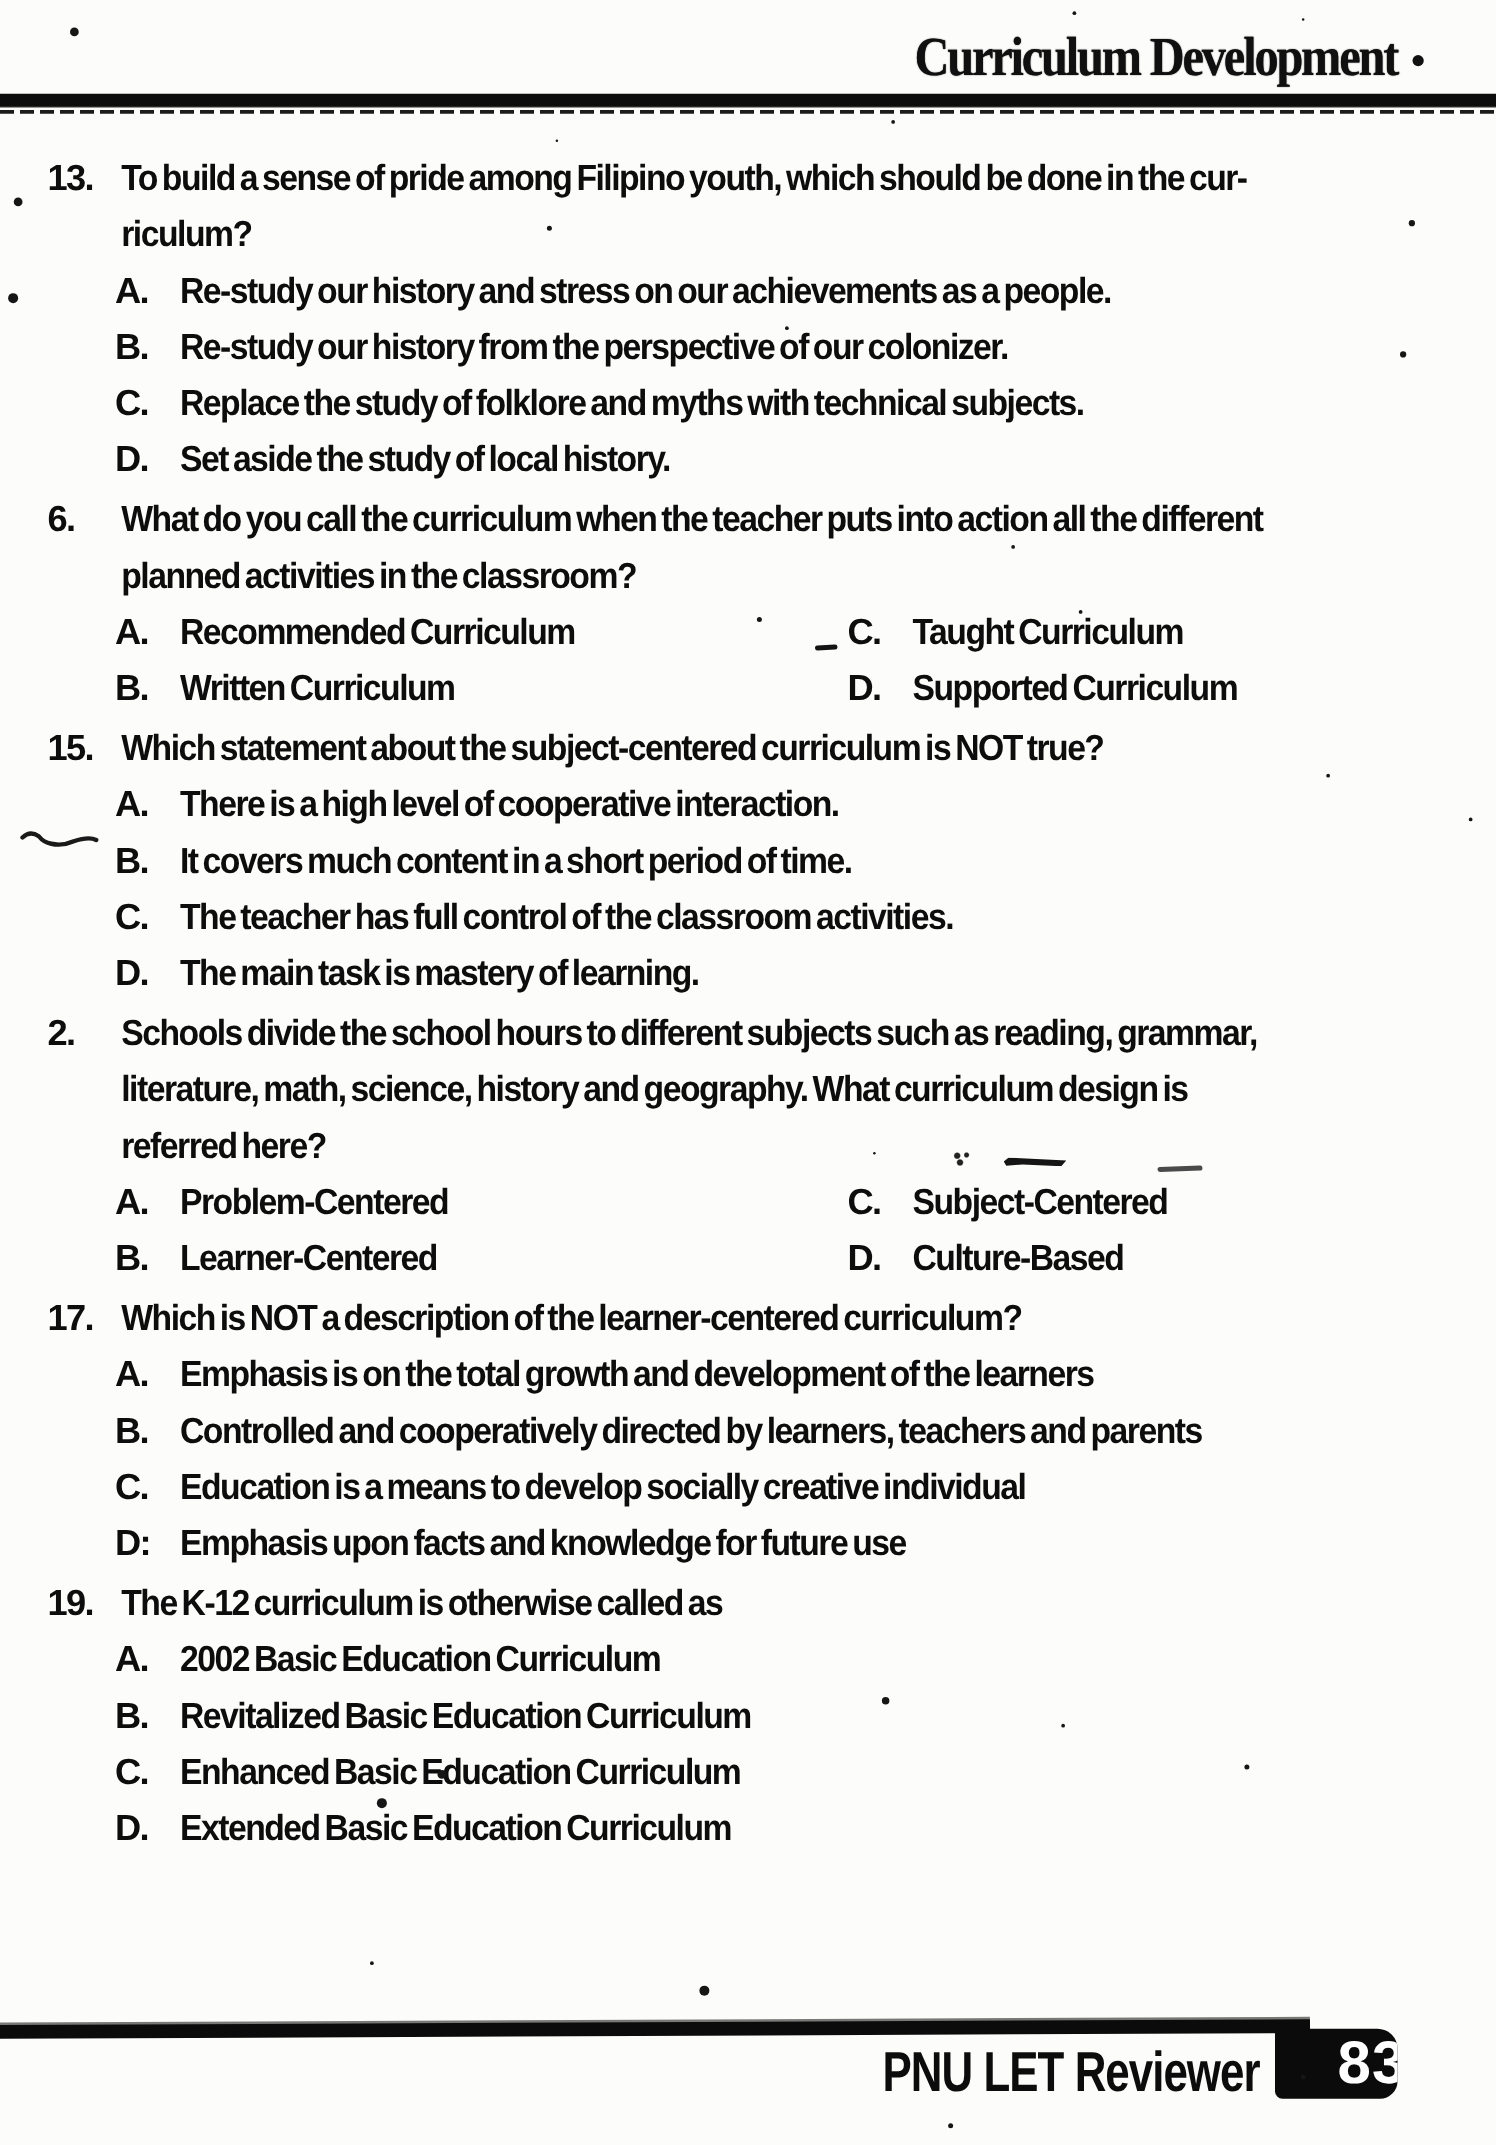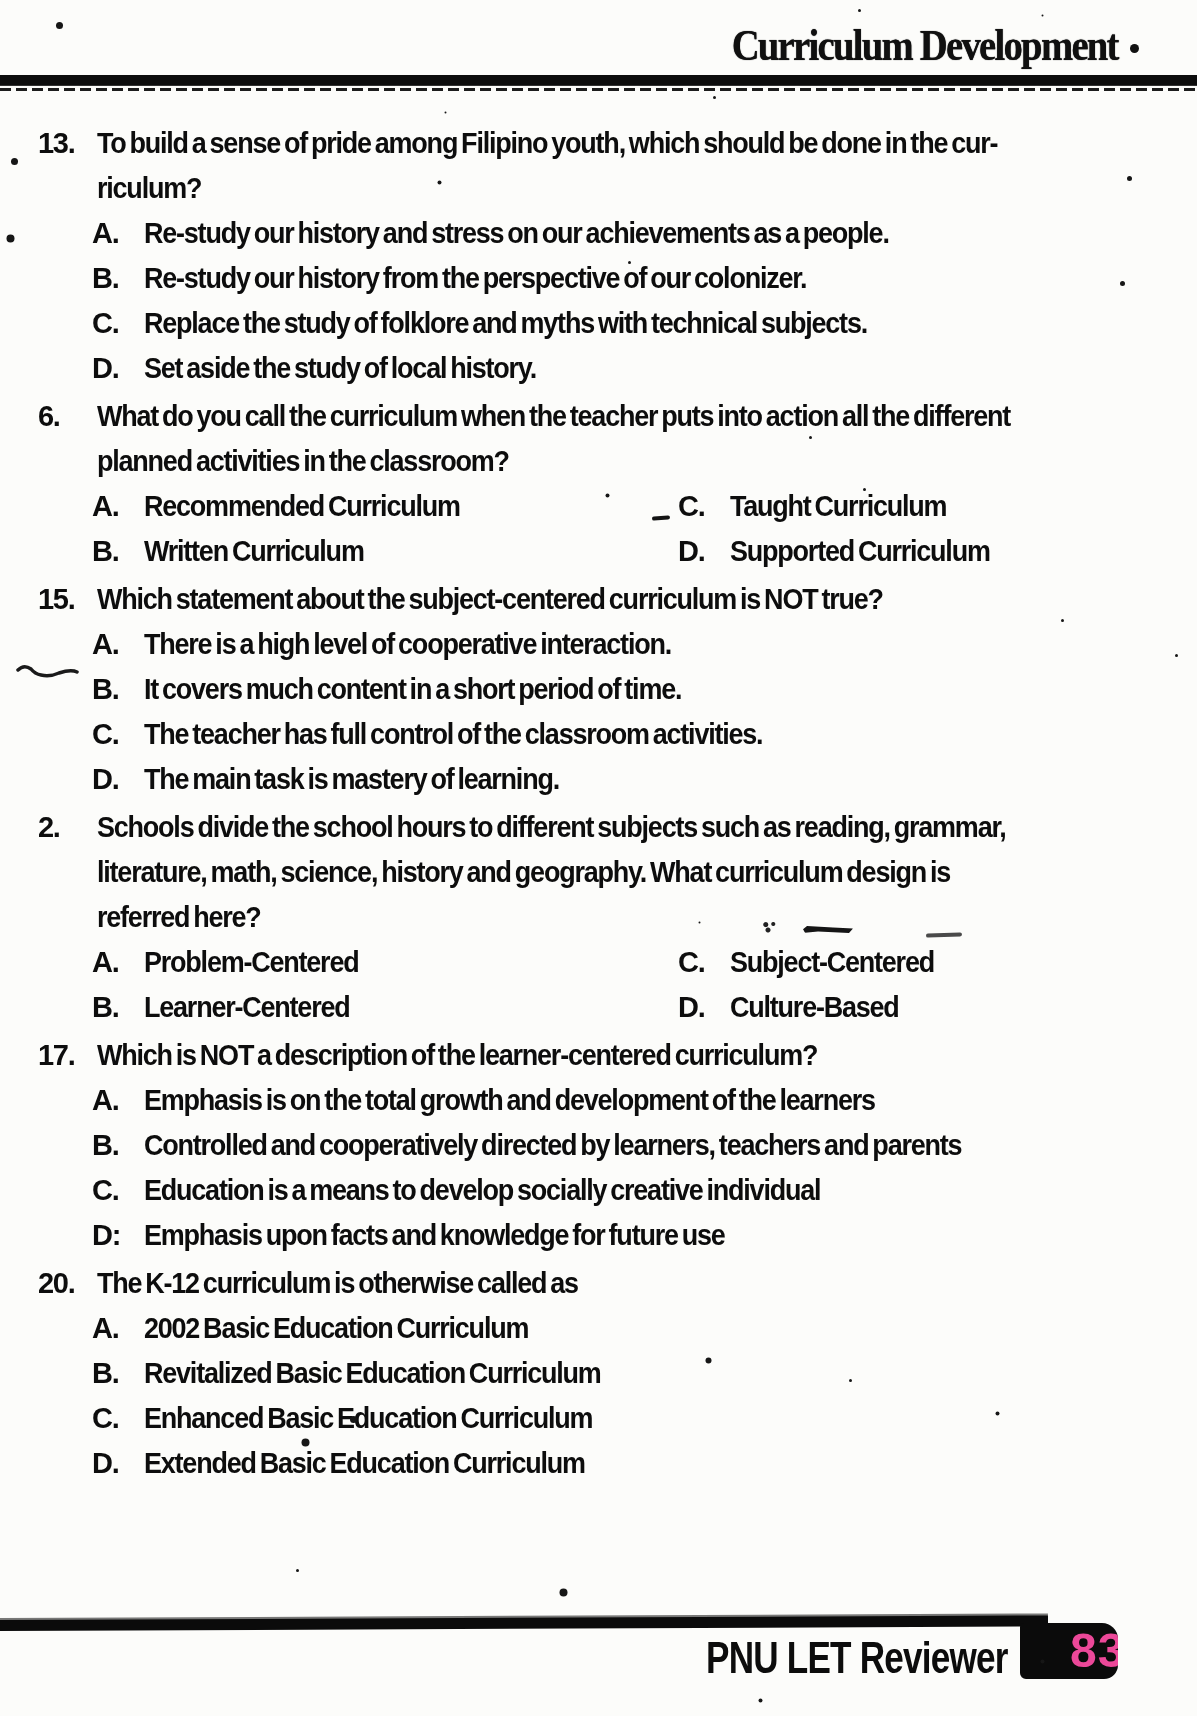--- a/index.html
+++ b/index.html
@@ -37,21 +37,21 @@
 
   
   .fbar   { position:absolute; left:0; top:1620px; width:1048px; height:11px; background:#0b0b0b;
             transform:rotate(-0.25deg); transform-origin:left center;
             box-shadow:0 -2px 0 rgba(11,11,11,.55); }
   .flabel { position:absolute; right:189px; top:1632px; font-size:45px; font-weight:bold;
             letter-spacing:-1px; transform:scaleX(0.78); transform-origin:right center;
             color:#0c0c0c; white-space:nowrap; }
   .fbadge { position:absolute; left:1020px; top:1623px; width:98px; height:56px; background:#0b0b0b;
             border-radius:4px 16px 14px 6px; overflow:hidden; }
-  .fpage  { position:absolute; left:50px; top:1px; color:#ec4899; font-size:48px; font-weight:bold;
+  .fpage  { position:absolute; left:50px; top:1px; color:#ffffff; font-size:48px; font-weight:bold;
             letter-spacing:1px; line-height:54px; white-space:nowrap; }
 
   
   .noise { position:absolute; top:0; left:0; width:5px; height:5px; border-radius:50%;
            background:transparent; pointer-events:none;
            box-shadow:
              57px 23px 0 1px #161616,   857px 8px 0 -1px #161616,
              712px 95px 0 -1px #161616, 1040px 13px 0 -1.5px #161616,
              12px 159px 0 1px #161616,  1127px 176px 0 0 #161616,
              437px 180px 0 -0.5px #161616, 8px 236px 0 1.5px #161616,
@@ -225,21 +225,21 @@
         </div>
         <div class="opt">
           <span class="olet">D:</span>
           <span class="otext">Emphasis upon facts and knowledge for future use</span>
         </div>
       </div>
     </section>
 
     <section class="q">
       <div class="qline">
-        <span class="qnum">20.</span>
+        <span class="qnum">19.</span>
         <div class="qtext">
           <div class="tline">The K-12 curriculum is otherwise called as</div>
         </div>
       </div>
       <div class="opts">
         <div class="opt">
           <span class="olet">A.</span>
           <span class="otext">2002 Basic Education Curriculum</span>
         </div>
         <div class="opt">

